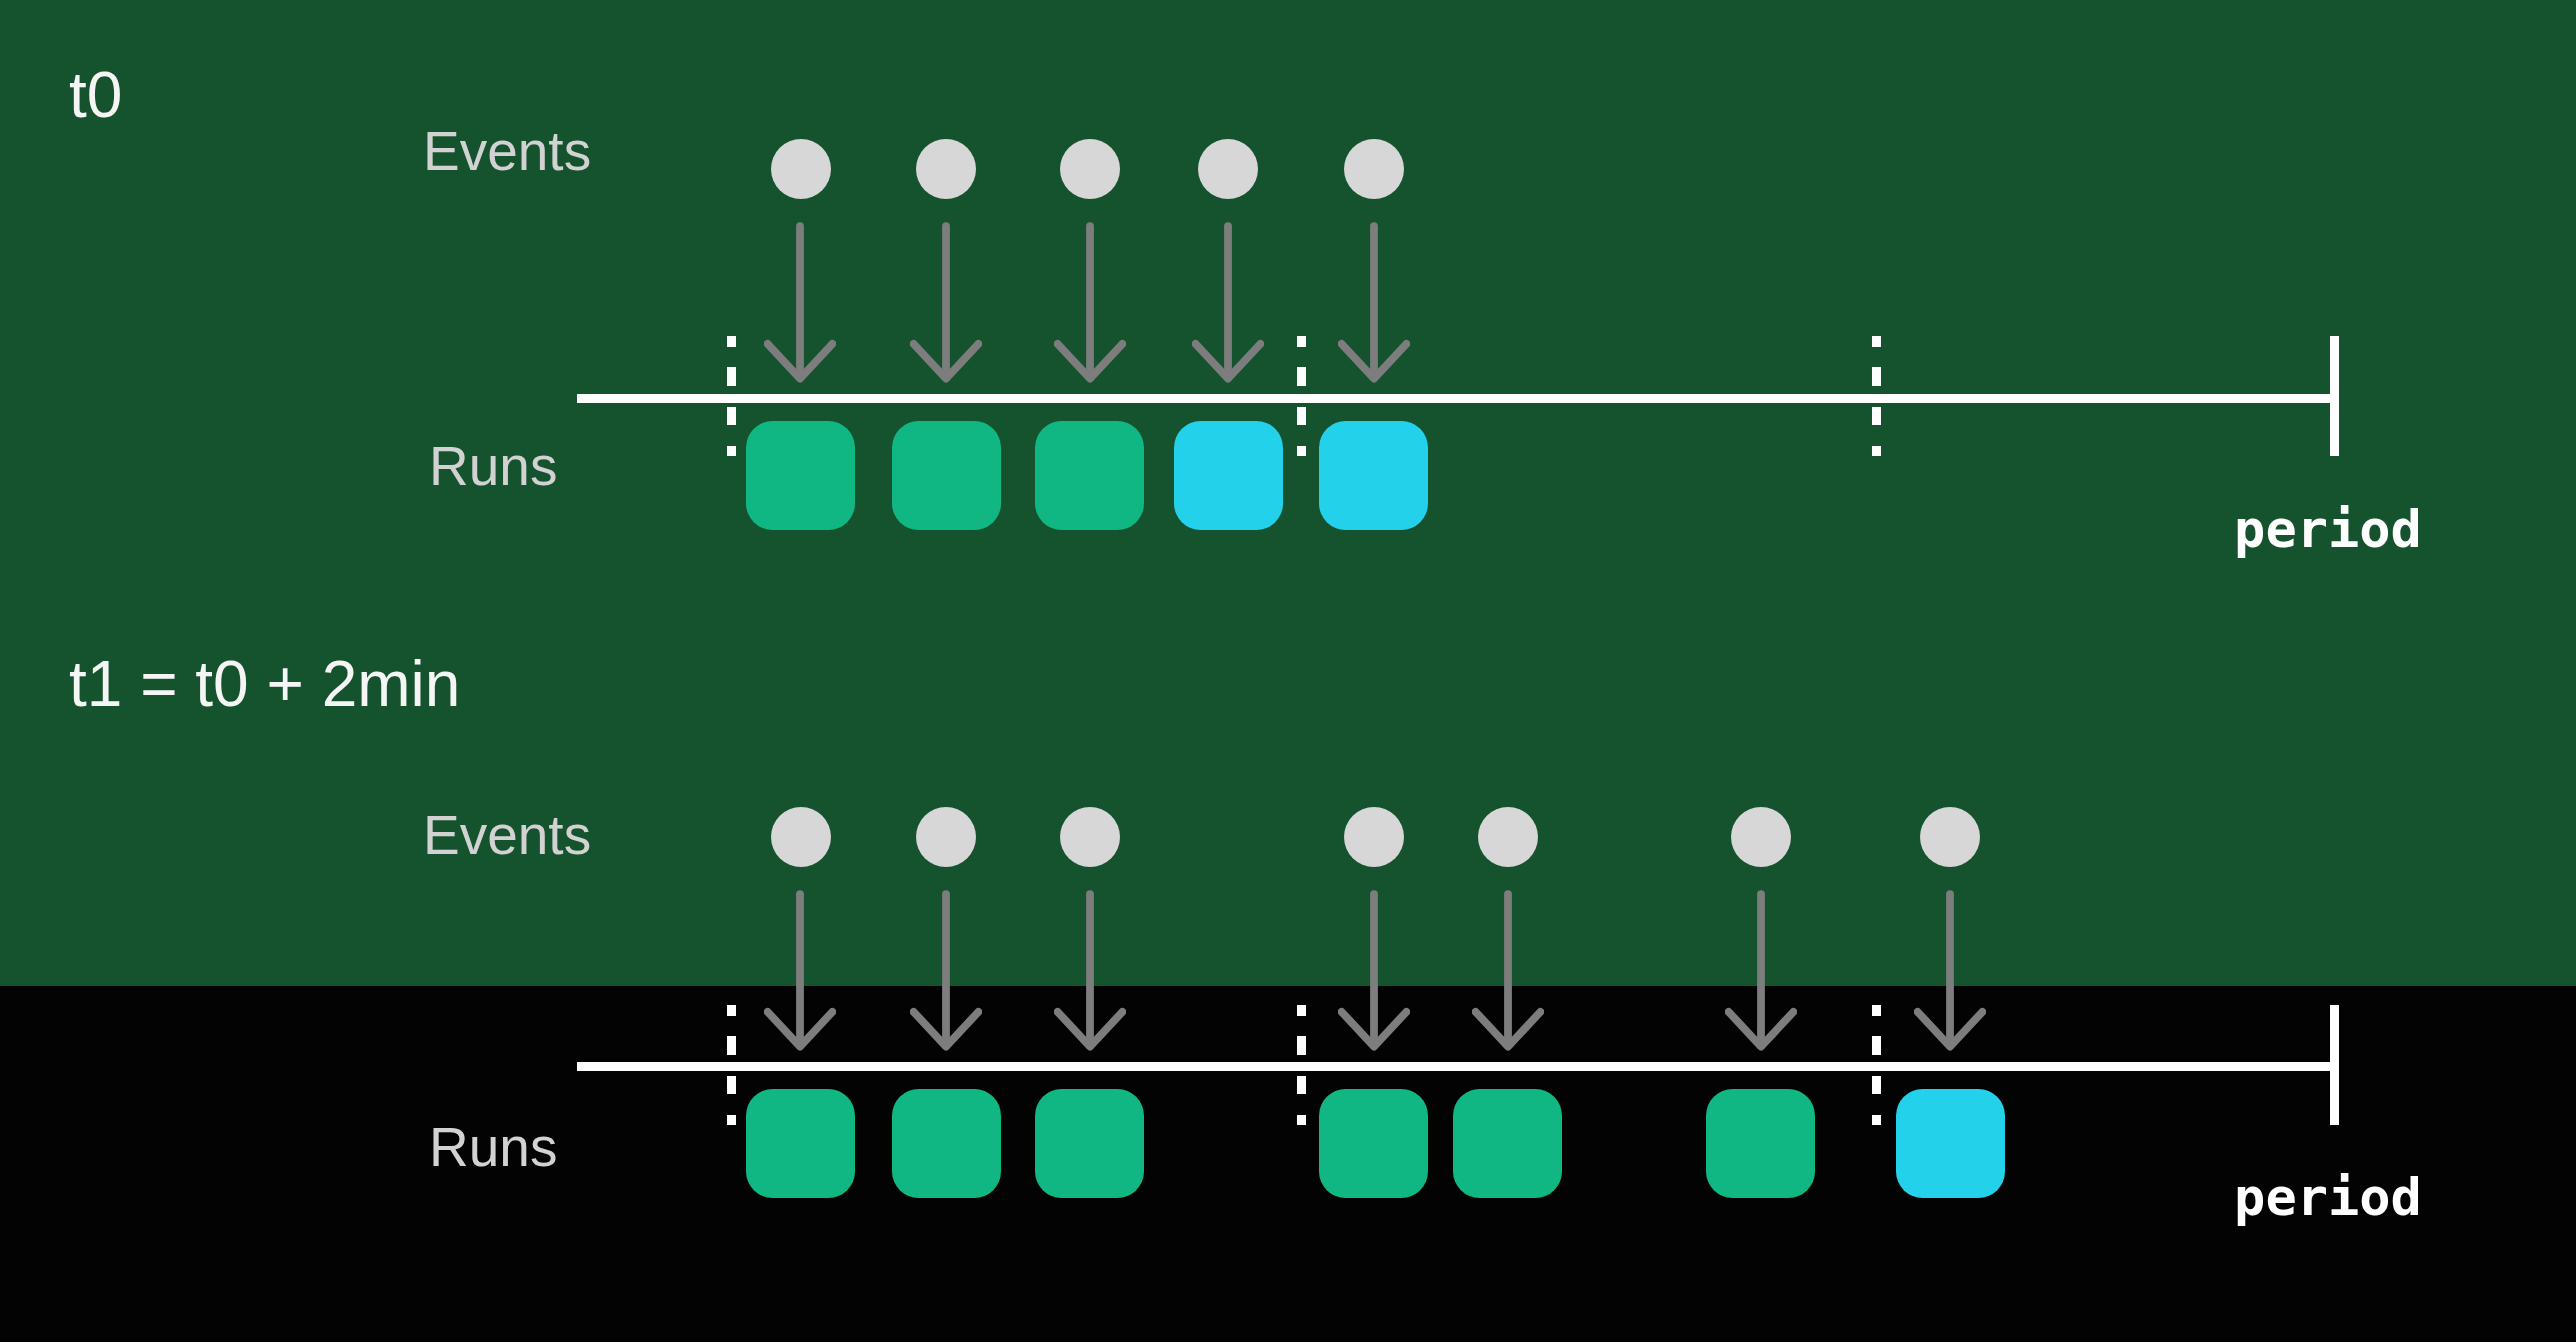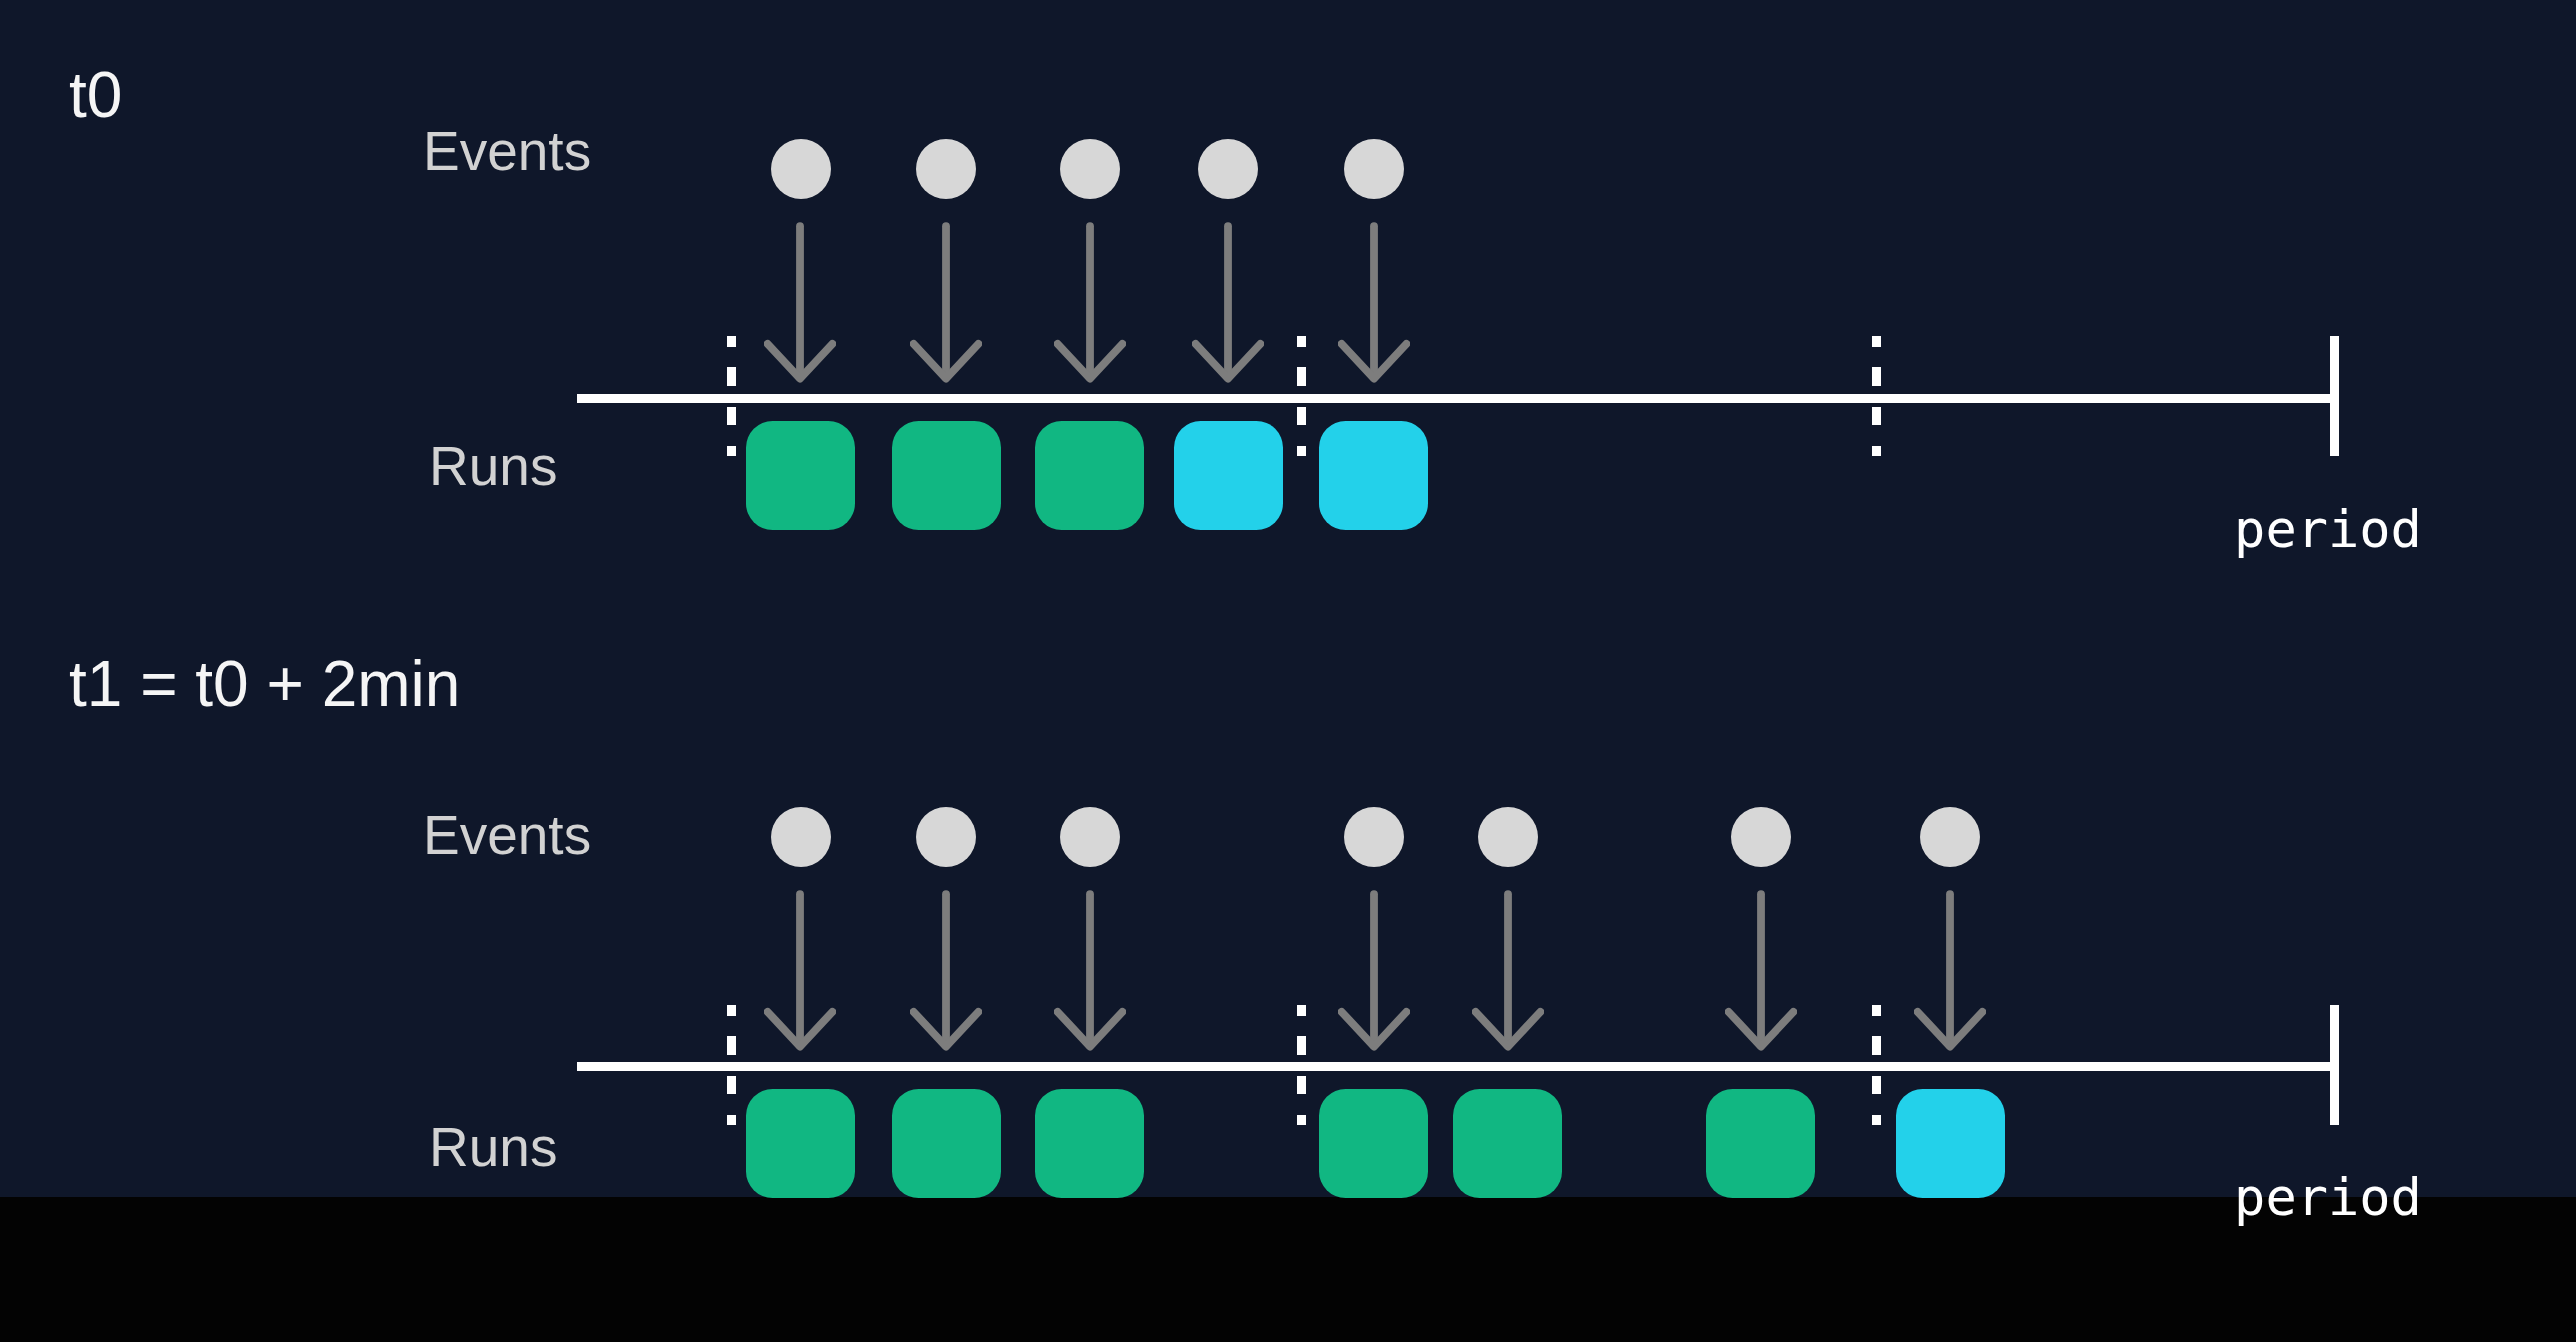--- a/index.html
+++ b/index.html
@@ -7,41 +7,41 @@
     padding: 0;
     width: 2576px;
     height: 1343px;
     background: #030303;
     overflow: hidden;
     font-family: "Liberation Sans", sans-serif;
   }
   .stage {
     position: relative;
     width: 2576px;
-    height: 1197px;
-    background: #0f172a;
+    height: 986px;
+    background: #14532d;
   }
   .abs { position: absolute; }
   .section-title {
     color: #f5f5f5;
     font-size: 64px;
     line-height: 1;
     transform: translateY(-50%);
     white-space: nowrap;
   }
   .row-label {
     color: #d2d2d2;
     font-size: 55px;
     line-height: 1;
     transform: translateY(-50%);
     white-space: nowrap;
   }
   .period-label {
     font-family: "DejaVu Sans Mono", monospace;
-    font-weight: normal;
+    font-weight: bold;
     font-size: 52px;
     color: #ffffff;
     line-height: 1;
     transform: translate(-50%, -50%);
     white-space: nowrap;
   }
   .line { background: #ffffff; }
   .cap  { background: #ffffff; }
   .tick {
     background: linear-gradient(

